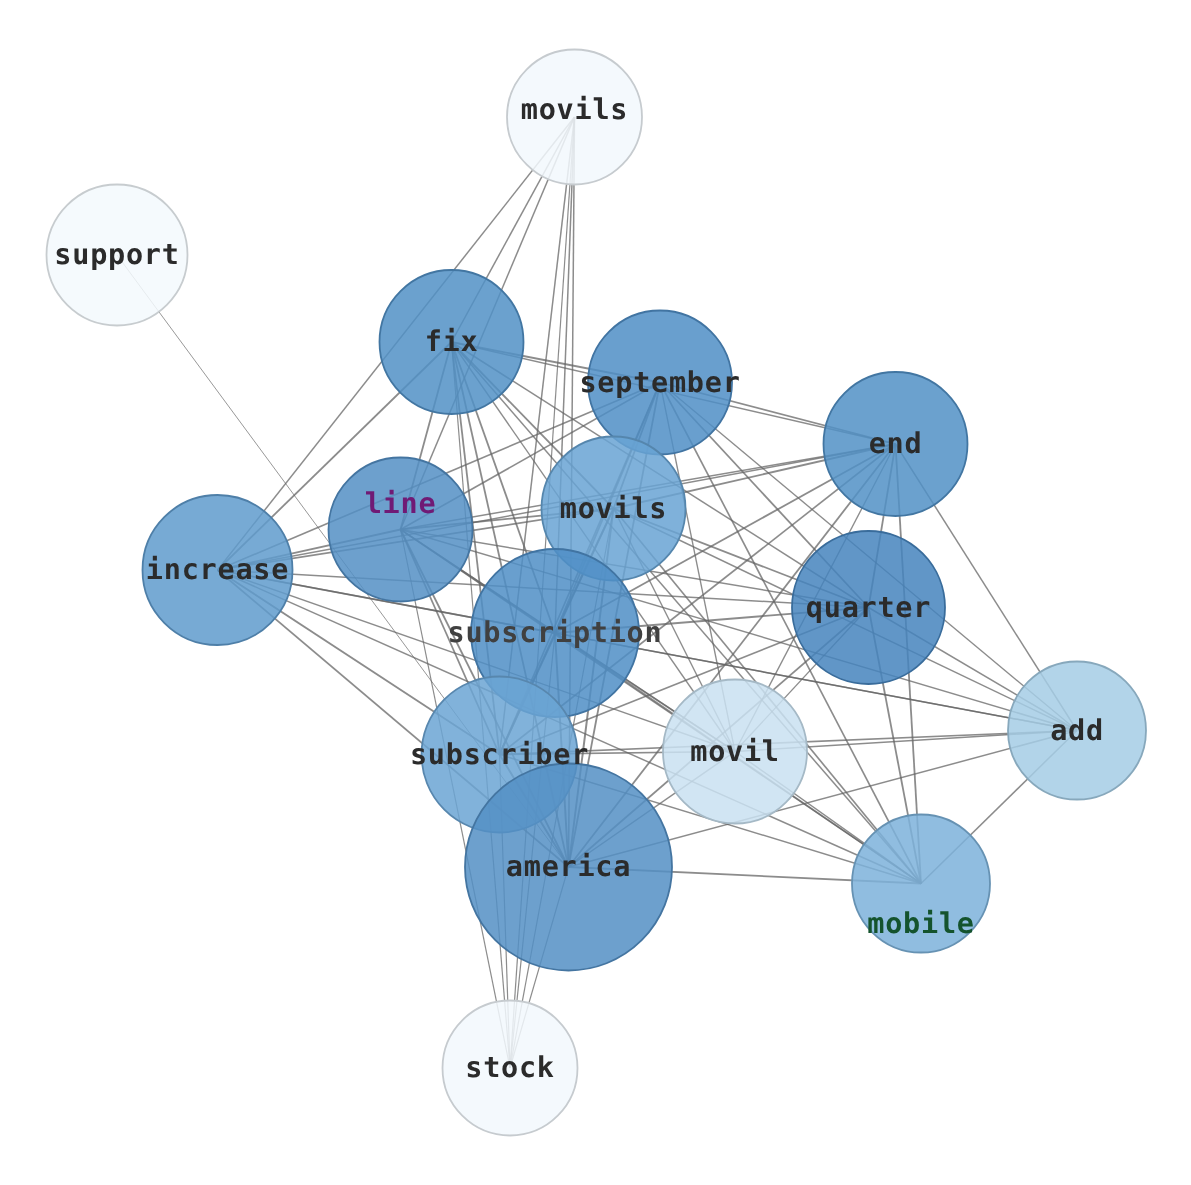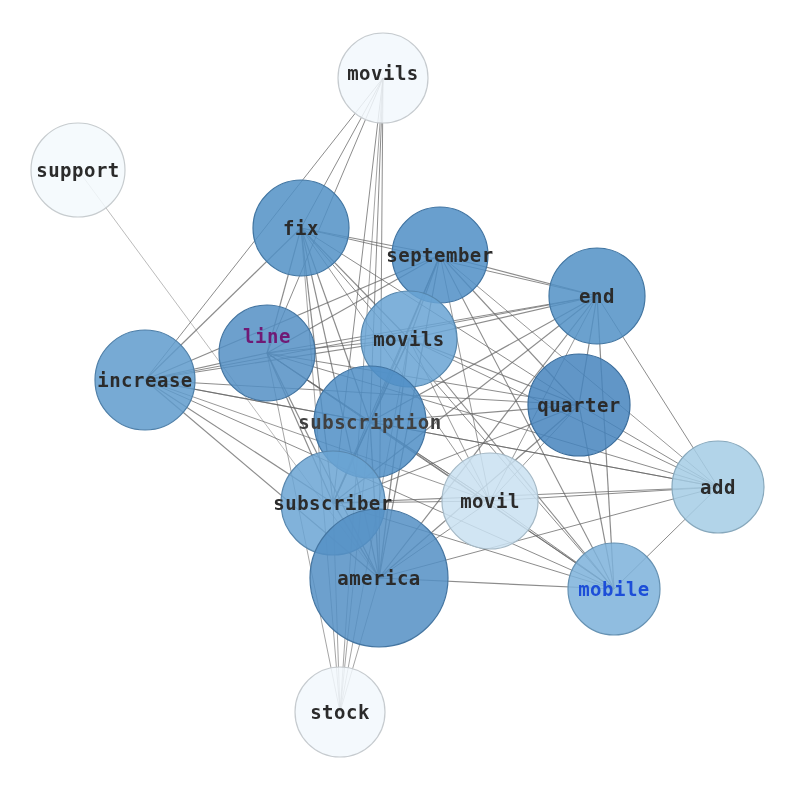--- a/index.html
+++ b/index.html
@@ -164,16 +164,16 @@
       <div class="node-label" style="left: 597px; top: 296px; color: rgb(43, 43, 43); text-align: center;">end</div>
       <div class="node-label" style="left: 409px; top: 339px; color: rgb(43, 43, 43);">movils</div>
       <div class="node-label" style="left: 267px; top: 336px; color: #701a75;">line</div>
       <div class="node-label" style="left: 145px; top: 380px; color: rgb(43, 43, 43);">increase</div>
       <div class="node-label" style="left: 579px; top: 405px; color: rgb(43, 43, 43);">quarter</div>
       <div class="node-label" style="left: 370px; top: 422px; color: #404040;">subscription</div>
       <div class="node-label" style="left: 718px; top: 487px; color: rgb(43, 43, 43);">add</div>
       <div class="node-label" style="left: 490px; top: 501px; color: rgb(43, 43, 43);">movil</div>
       <div class="node-label" style="left: 333px; top: 503px; color: rgb(43, 43, 43);">subscriber</div>
       <div class="node-label" style="left: 379px; top: 578px; color: rgb(43, 43, 43);">america</div>
-      <div class="node-label" style="left: 614px; top: 589px; color: #1d4ed8; text-align: right;">mobile</div>
+      <div class="node-label" style="left: 614px; top: 616px; color: #14532d; text-align: right;">mobile</div>
       <div class="node-label" style="left: 340px; top: 712px; color: rgb(43, 43, 43);">stock</div>
     </div>
 </div>
 
 </body></html>

